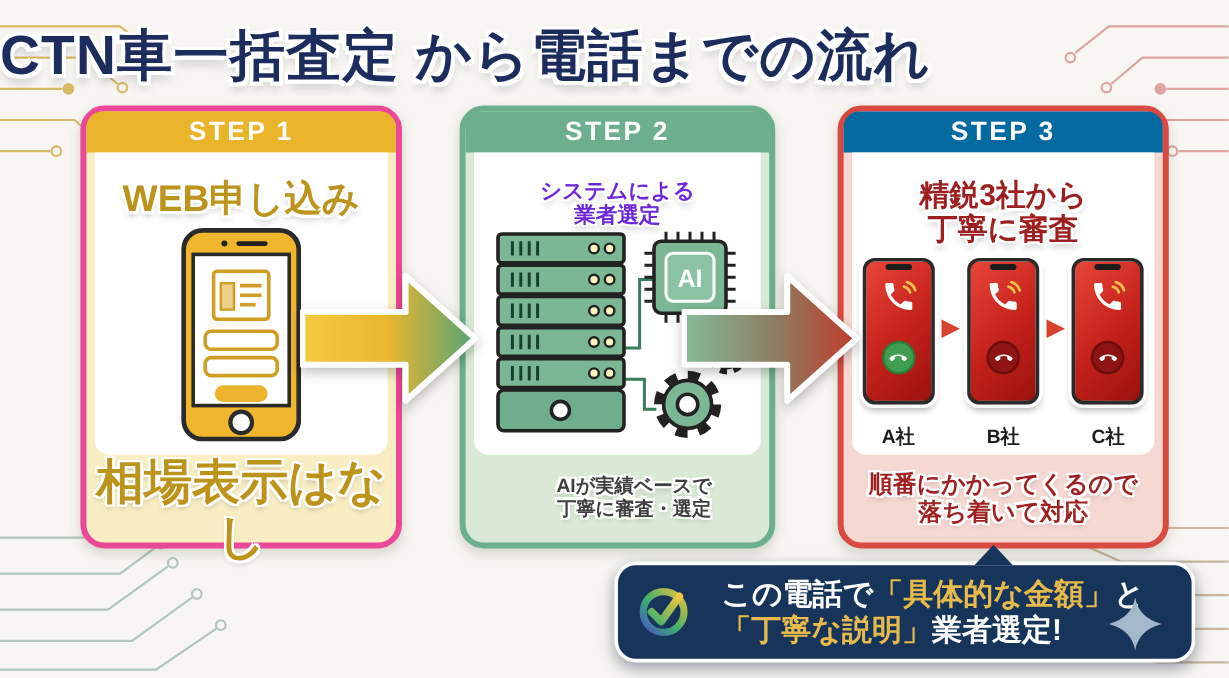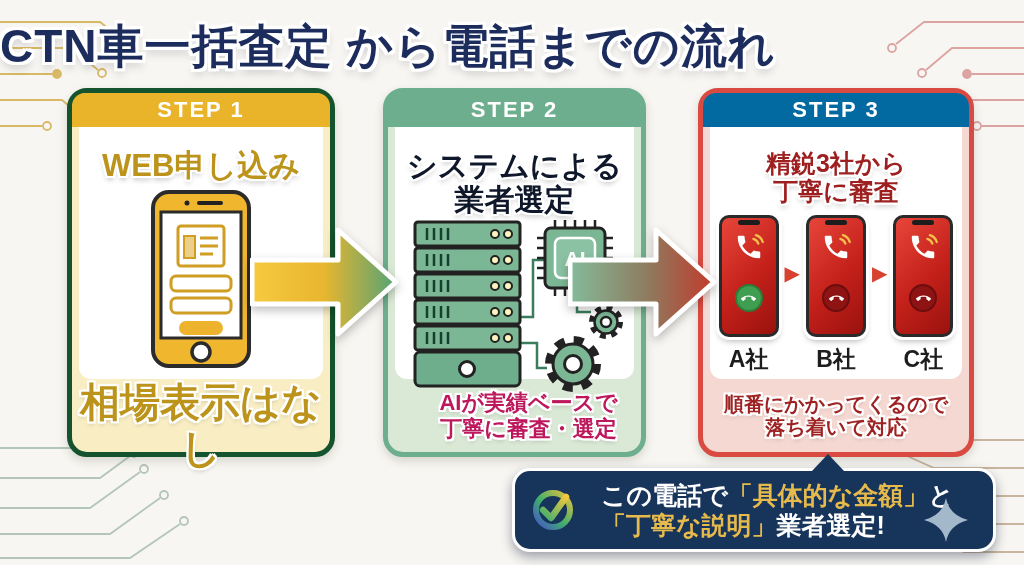--- a/index.html
+++ b/index.html
@@ -19,21 +19,21 @@
       -3px -3px 0 #fff,3px -3px 0 #fff,-3px 3px 0 #fff,3px 3px 0 #fff,
       -3px 0 0 #fff,3px 0 0 #fff,0 -3px 0 #fff,0 3px 0 #fff,
       0 6px 8px rgba(40,40,60,.25);
   }
   
   .card{
     position:absolute;top:88px;height:369px;border-radius:20px;
     box-shadow:0 4px 10px rgba(60,60,40,.18);
     display:flex;flex-direction:column;box-sizing:border-box;
   }
-  .card-1{left:67px;width:268px;background:#f8edc3;border:5px solid #14532d;}
+  .card-1{left:67px;width:268px;background:#f8edc3;border:5px solid #ec4899;}
   .card-2{left:383px;width:263px;background:#d9e9d5;border:5px solid #6cae8d;}
   .card-3{left:698px;width:276px;background:#f5d8d1;border:5px solid #d84a42;}
   .card-header{
     height:34px;line-height:34px;text-align:center;color:#fff;
     font-size:22px;font-weight:bold;letter-spacing:2px;
     border-radius:13px 13px 0 0;flex:0 0 auto;
   }
   .card-1 .card-header{background:#e9b32a;}
   .card-2 .card-header{background:#6cae8d;}
   .card-3 .card-header{background:#0369a1;}
@@ -42,32 +42,32 @@
     height:252px;flex:0 0 auto;text-align:center;position:relative;
   }
   .step-title{
     font-weight:bold;line-height:1.12;padding-top:22px;
     text-shadow:
       -2px -2px 0 #fff,2px -2px 0 #fff,-2px 2px 0 #fff,2px 2px 0 #fff,
       -2px 0 0 #fff,2px 0 0 #fff,0 -2px 0 #fff,0 2px 0 #fff,
       0 4px 5px rgba(60,60,60,.3);
   }
   .card-1 .step-title{color:#bc941c;font-size:31px;}
-  .card-2 .step-title{color:#0f172a;font-size:30px;}
+  .card-2 .step-title{color:#6d28d9;font-size:18px;}
   .card-3 .step-title{color:#9e1f1f;font-size:25px;}
   .card-footer{
     flex:1 1 auto;display:flex;flex-direction:column;justify-content:center;
     text-align:center;font-weight:bold;line-height:1.15;
     text-shadow:
       -2px -2px 0 #fff,2px -2px 0 #fff,-2px 2px 0 #fff,2px 2px 0 #fff,
       -2px 0 0 #fff,2px 0 0 #fff,0 -2px 0 #fff,0 2px 0 #fff,
       0 3px 4px rgba(60,60,60,.25);
   }
   .card-1 .card-footer{color:#bc941c;font-size:40px;}
-  .card-2 .card-footer{color:#be185d;font-size:22px;padding-left:28px;}
+  .card-2 .card-footer{color:#404040;font-size:16px;padding-left:28px;}
   .card-3 .card-footer{color:#9e2222;font-size:20px;}
   
   .phone1-wrap{margin-top:6px;}
   
   .phones-row{
     display:flex;justify-content:center;align-items:flex-start;
     gap:6px;margin-top:10px;
   }
   .phone-col{display:flex;flex-direction:column;align-items:center;}
   .s3phone{
@@ -80,21 +80,21 @@
     width:22px;height:5px;background:#1d1d1d;border-radius:3px;}
   .ring-icon{position:absolute;top:14px;left:50%;transform:translateX(-50%);}
   .call-btn{
     position:absolute;top:66px;left:50%;transform:translateX(-50%);
     width:24px;height:24px;border-radius:50%;
     display:flex;align-items:center;justify-content:center;
   }
   .btn-green{background:#3f9e4f;border:2px solid #2c7c3a;}
   .btn-red{background:#8e1414;border:2px solid #6d0e0e;}
   .company-label{
-    margin-top:7px;font-size:23px;font-weight:bold;color:#1d1d1d;
+    margin-top:17px;font-size:16px;font-weight:bold;color:#1d1d1d;
     text-shadow:-1px -1px 0 #fff,1px -1px 0 #fff,-1px 1px 0 #fff,1px 1px 0 #fff;
   }
   .mini-arrow{
     font-size:20px;color:#d8402f;margin-top:48px;line-height:1;
     text-shadow:-2px 0 0 #fff,2px 0 0 #fff,0 -2px 0 #fff,0 2px 0 #fff;
   }
   
   .flow-arrow{position:absolute;top:226px;filter:drop-shadow(0 4px 5px rgba(0,0,0,.25));}
   .flow-arrow-1{left:250px;}
   .flow-arrow-2{left:568px;}

